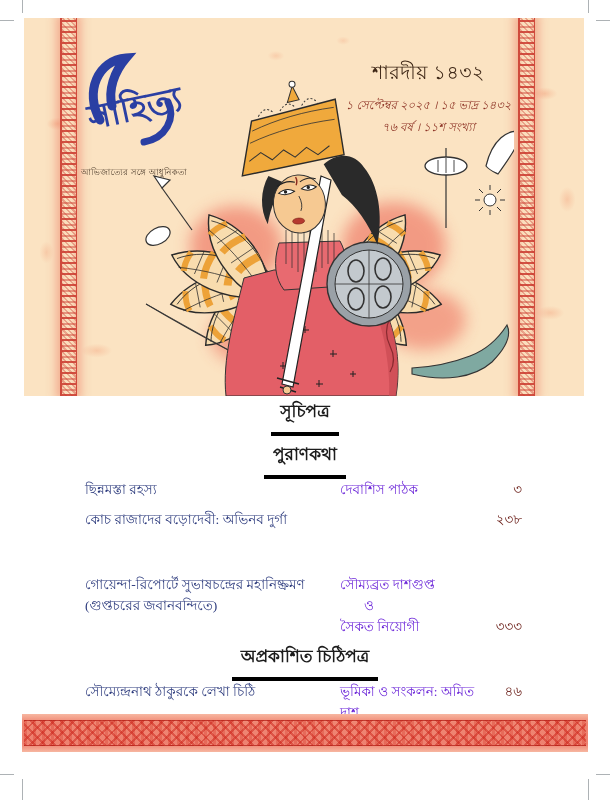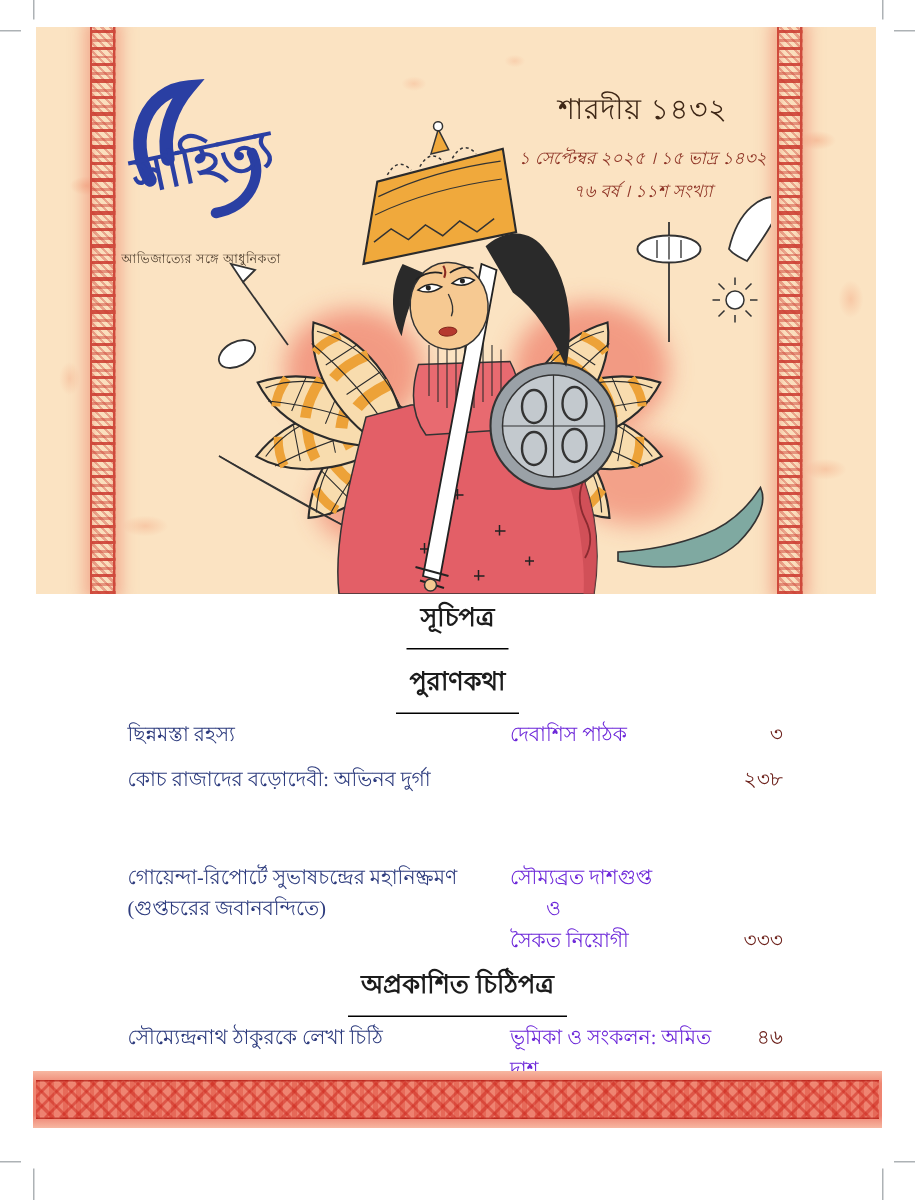--- a/index.html
+++ b/index.html
@@ -41,21 +41,21 @@
   .masthead{position:absolute;right:38px;top:40px;width:235px;text-align:center;z-index:5;}
   .masthead .edition{font-size:19px;font-weight:400;color:#3f2817;letter-spacing:.5px;}
   .masthead .dateline{font-size:11.5px;color:#8e3426;margin-top:7px;font-style:italic;}
   .masthead .issueline{font-size:11.5px;color:#8e3426;margin-top:3px;font-style:italic;}
 
   .durga{position:absolute;left:70px;top:60px;width:420px;height:318px;}
 
   
   .heading{position:absolute;left:0;right:0;text-align:center;color:#1c1c1c;}
   .heading .hl{display:inline-block;font-size:17px;font-weight:600;
-               border-bottom:1px solid #000000;padding:0 9px 6px;}
+               border-bottom:4px solid #000000;padding:0 9px 6px;}
   .rows{position:absolute;left:85px;width:437px;font-size:13.5px;line-height:1.55;}
   .row{display:flex;margin-bottom:9px;font-family:Liberation Serif, serif;}
   .c-title{width:255px;color:#2e3c7e;}
   .c-author{width:137px;color:#6d28d9;}
   .c-page{flex:1;text-align:right;color:#6d221c;}
   .author-mid{padding-left:24px;}
   .page-bottom{align-self:flex-end;}
 
   
   .band{position:absolute;left:22px;top:714px;width:566px;height:38px;

